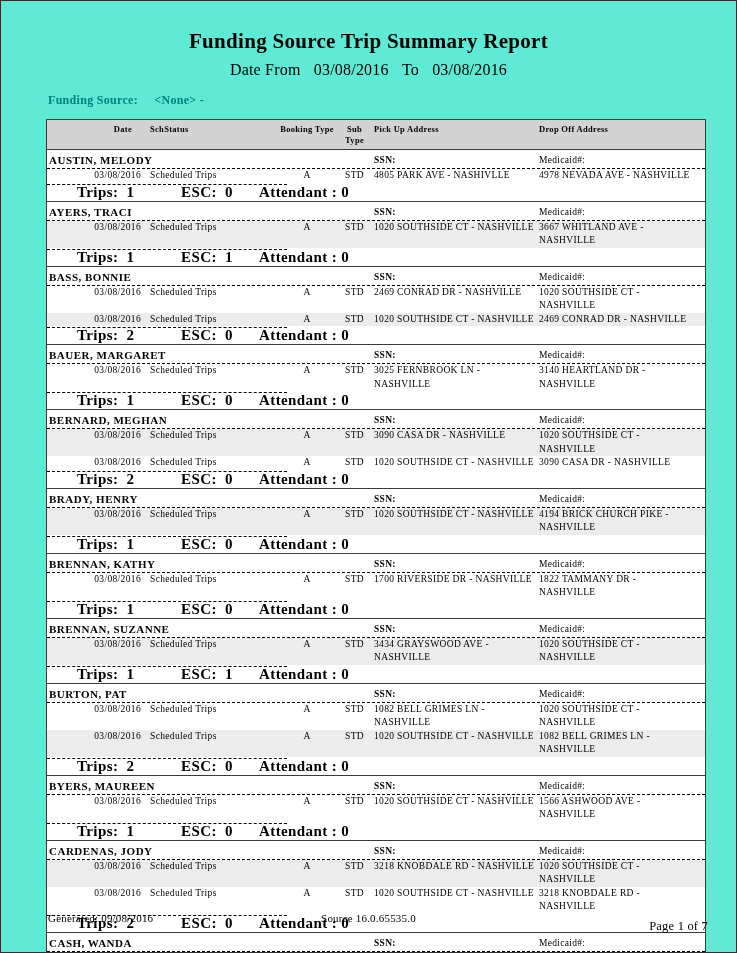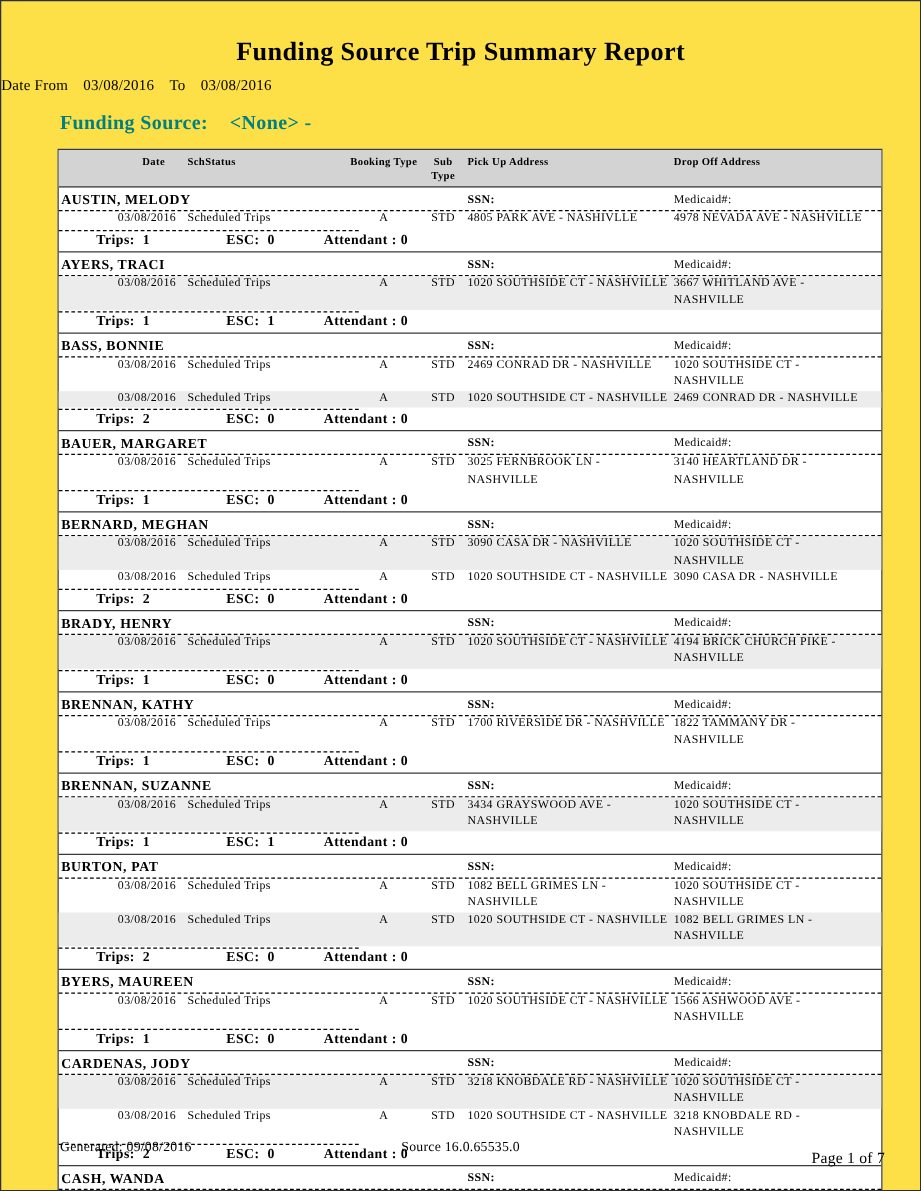--- a/index.html
+++ b/index.html
@@ -1,25 +1,25 @@
 <!DOCTYPE html>
 <html><head>
 <meta charset="utf-8">
 <style>
   html,body{margin:0;padding:0;background:#fff;}
   .page{
     position:relative;width:737px;height:953px;box-sizing:border-box;
-    border:1px solid #2f2f2f;background:#fde047;color:#000;
+    border:1px solid #2f2f2f;background:#5eead4;color:#000;
     font-family:"Liberation Serif","DejaVu Serif",serif;overflow:hidden;
   }
   .title{padding-top:28px;text-align:center;font-size:21px;font-weight:bold;letter-spacing:.3px;}
-  .subtitle{margin-top:7px;text-align:left;font-size:12px;letter-spacing:.2px;}
+  .subtitle{margin-top:7px;text-align:center;font-size:16px;letter-spacing:.2px;}
   .subtitle .sp{margin-left:9px;}
   .funding{
-    display:inline-block;margin:14px 0 0 47px;font-size:16px;font-weight:bold;
+    display:inline-block;margin:14px 0 0 47px;font-size:12px;font-weight:bold;
     letter-spacing:.3px;color:#008080;border-bottom:1px solid #008080;padding-bottom:19px;cursor:pointer;
   }
   .fs-value{margin-left:13px;}
   .report-table{
     position:absolute;left:45px;top:118px;width:660px;box-sizing:border-box;
     border:1px solid #3a3a3a;background:#fff;
   }
   .row{display:grid;grid-template-columns:100px 130px 60px 35px 165px 1fr;}
   .thead{
     background:#d3d3d3;border-bottom:1px solid #3a3a3a;
@@ -38,21 +38,21 @@
   .medicaid-cell{grid-column:6;font-size:9.5px;line-height:14px;letter-spacing:.3px;padding-left:2px;}
   .dash-full{border-bottom:1px dashed #000;margin-top:1px;}
   .dash-partial{border-bottom:1px dashed #000;width:240px;margin-top:1px;}
   .trip-row{font-size:9.5px;line-height:13.5px;letter-spacing:.35px;}
   .trip-row.shaded{background:#ececec;}
   .c-date{text-align:right;padding-right:6px;}
   .c-status{padding-left:3px;}
   .c-booking,.c-sub{text-align:center;}
   .c-pickup{padding-left:2px;}
   .c-dropoff{padding-left:2px;padding-right:14px;}
-  .summary-row{display:flex;margin-top:1px;font-size:11px;font-weight:bold;line-height:12px;letter-spacing:.4px;white-space:pre;}
+  .summary-row{display:flex;margin-top:1px;font-size:15px;font-weight:bold;line-height:12px;letter-spacing:.4px;white-space:pre;}
   .sum-trips{margin-left:30px;width:72px;}
   .sum-esc{width:78px;margin-left:32px;}
   .footer-left{position:absolute;left:47px;top:911px;font-size:11px;letter-spacing:.2px;white-space:pre;}
   .footer-center{position:absolute;left:0;width:100%;top:911px;text-align:center;font-size:11px;letter-spacing:.2px;}
   .footer-right{position:absolute;right:28px;top:918px;font-size:12.5px;letter-spacing:.2px;}
 </style>
 </head>
 <body>
 
 <div class="page">

